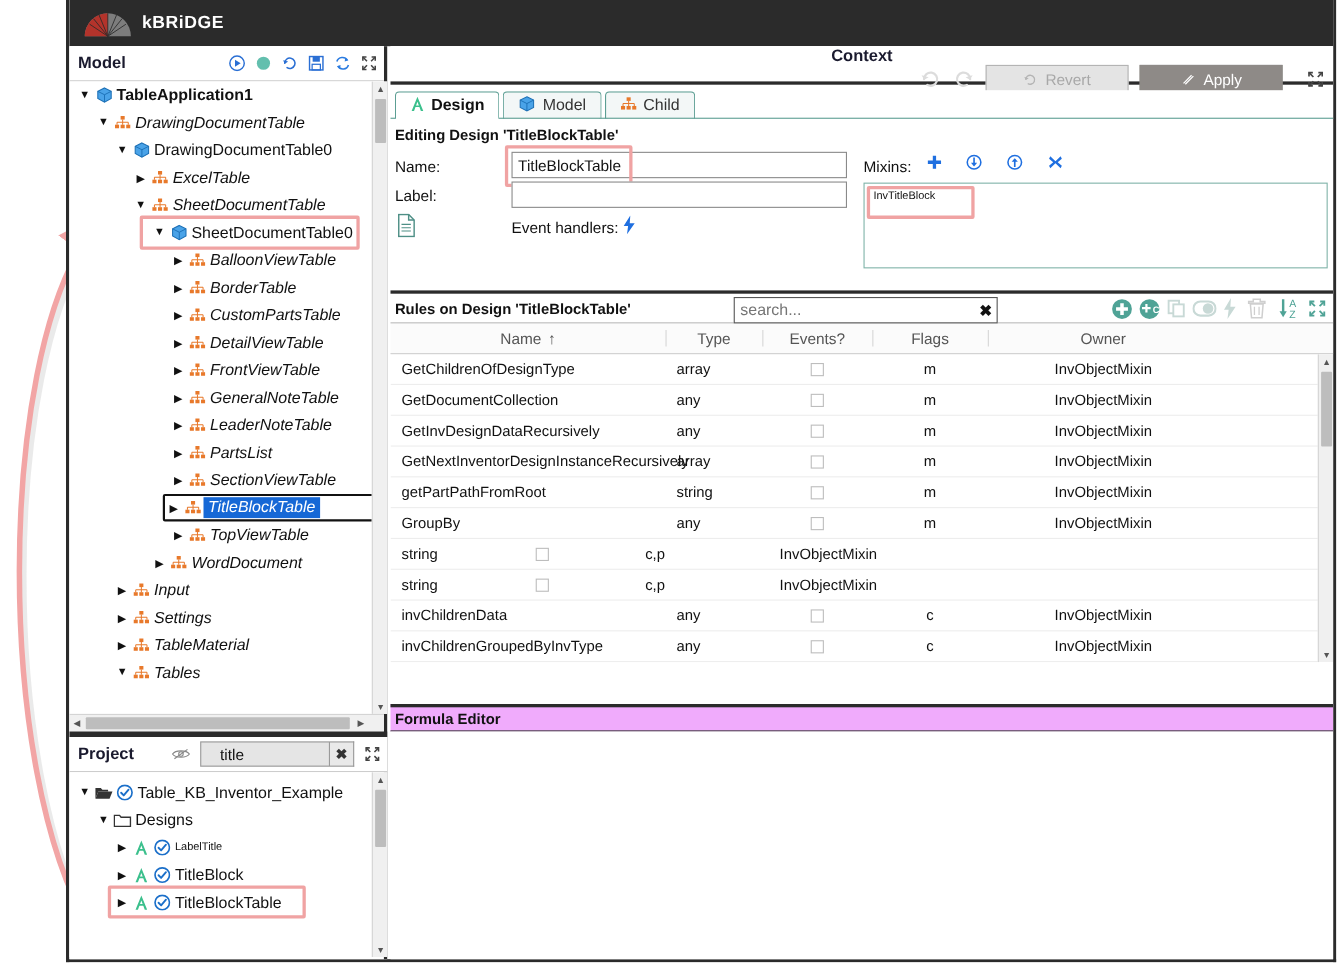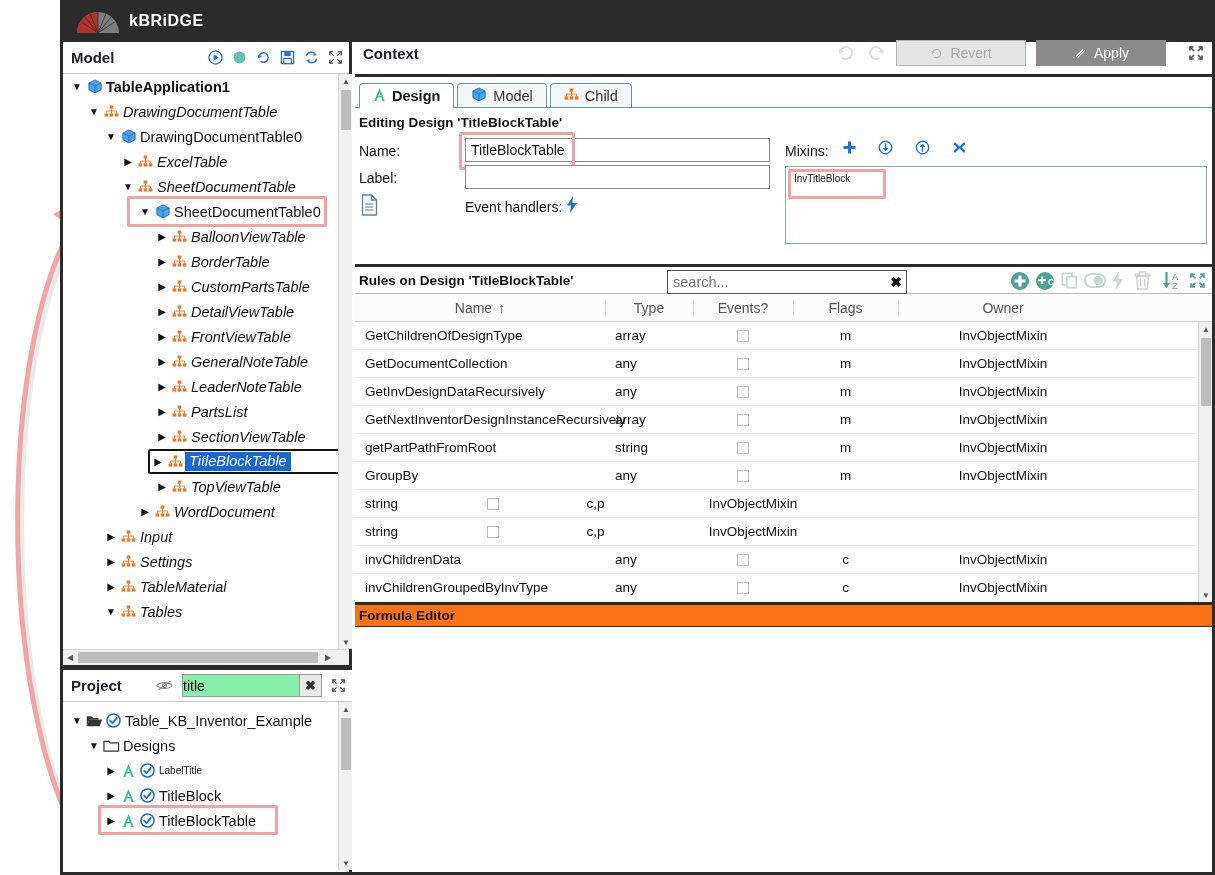--- a/index.html
+++ b/index.html
@@ -111,38 +111,38 @@
   }
   .hsb-arrow {
     position:absolute; top:0; width:14px; height:15px;
     display:flex; align-items:center; justify-content:center;
     font-size:8px; color:#555;
   }
   .hsb-thumb { position:absolute; top:2px; height:11px; background:#bdbdbd; border-radius:1px; }
 
   
   .proj-search {
-    width:118px; height:23px; border:1px solid #9a9a9a; background:#86efac;
-    font-size:14px; color:#111; padding:0 0;
+    width:118px; height:23px; border:1px solid #9a9a9a; background:#e5e5e5;
+    font-size:14px; color:#111; padding:0 17px;
     font-family:"Liberation Sans", sans-serif;
   }
   .proj-clear {
     width:22px; height:23px; border:1px solid #9a9a9a; border-left:none;
     background:#e9e9e9; display:flex; align-items:center; justify-content:center;
     font-size:13px; font-weight:bold; color:#333; cursor:pointer;
   }
 
   
   #right-col {
     position:absolute; left:292px; top:42px;
     width: 857px; height:833px; background:#ffffff;
   }
   #ctx-head {
     height:35px; display:flex; align-items:center; padding:0 8px 10px 8px;
-    border-bottom:3px solid #2b2b2b; background:#fff;
+    border-bottom:3px solid #2b2b2b; background:#fff;flex-direction:column;
   }
   .ctx-title { font-size:15px; font-weight:bold; color:#1a1a2e; }
   .ctx-tools { margin-left:auto; display:flex; align-items:center; gap:10px; }
   .btn-revert {
     height:26px; min-width:130px; padding:0 12px;
     background:#e4e4e4; border:1px solid #b4b4b4;
     color:#a8a8a8; font-size:14px;
     display:flex; align-items:center; justify-content:center; gap:7px;
     cursor:default;
   }
@@ -236,21 +236,21 @@
   .rcell { display:flex; align-items:center; height:100%; }
   .rcell.c { justify-content:center; }
   .rcell.l { padding-left:10px; }
   .rchk {
     width:12px; height:12px; border:1px solid #bdbdbd; background:#fff;
   }
 
   #formula-head {
     height:25px; display:flex; align-items:center;
     border-top:3px solid #2b2b2b; border-bottom:1px solid #2b2b2b;
-    padding-left:4px; background:#f97316;
+    padding-left:4px; background:#f0abfc;margin-top:38px;
   }
   .formula-title { font-size:13.5px; font-weight:bold; color:#111; }
 
   
   #arrow-svg { position:absolute; left:0; top:0; pointer-events:none; }
 </style>
 </head>
 <body>
 
 <div id="screen">

